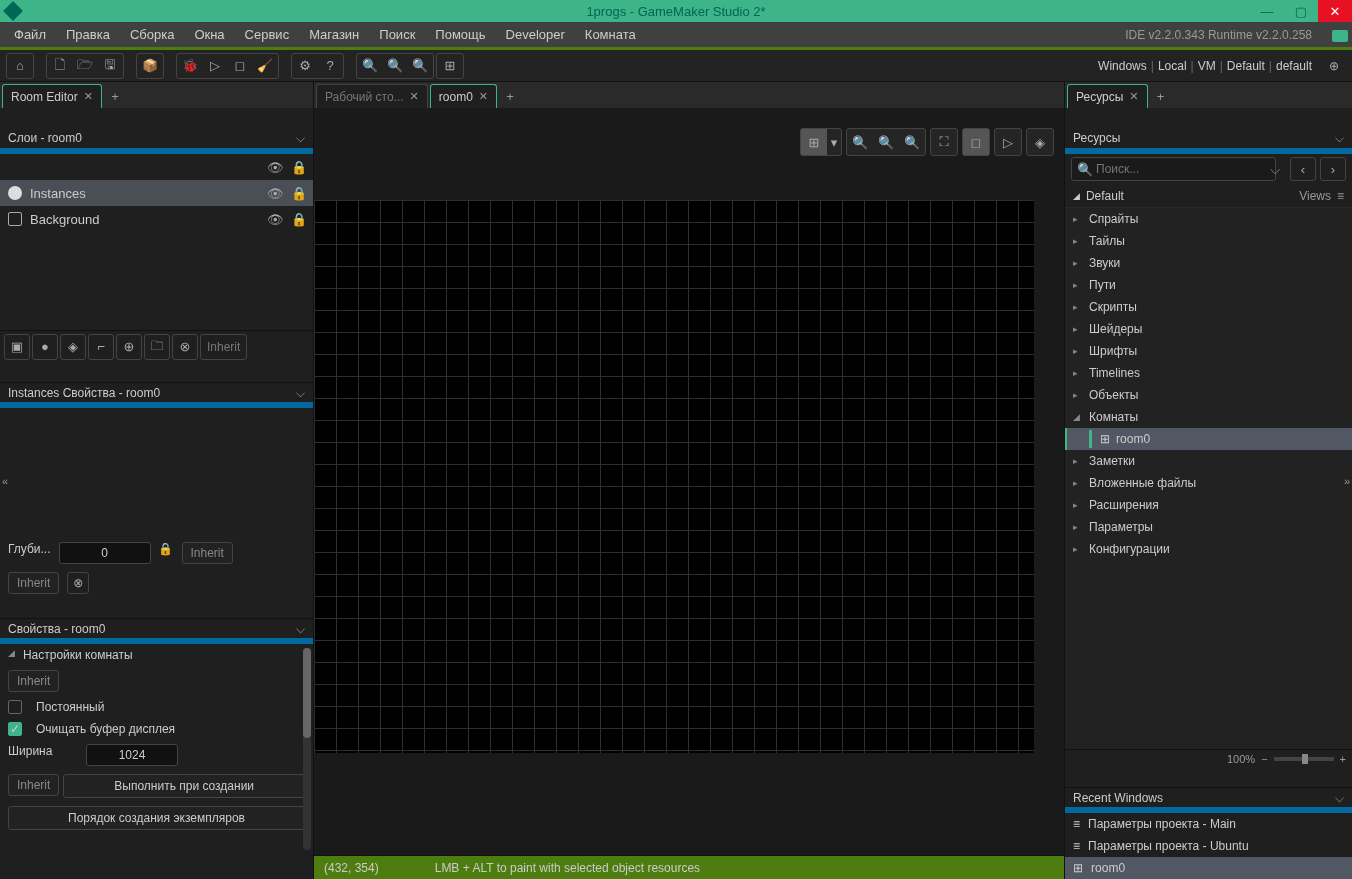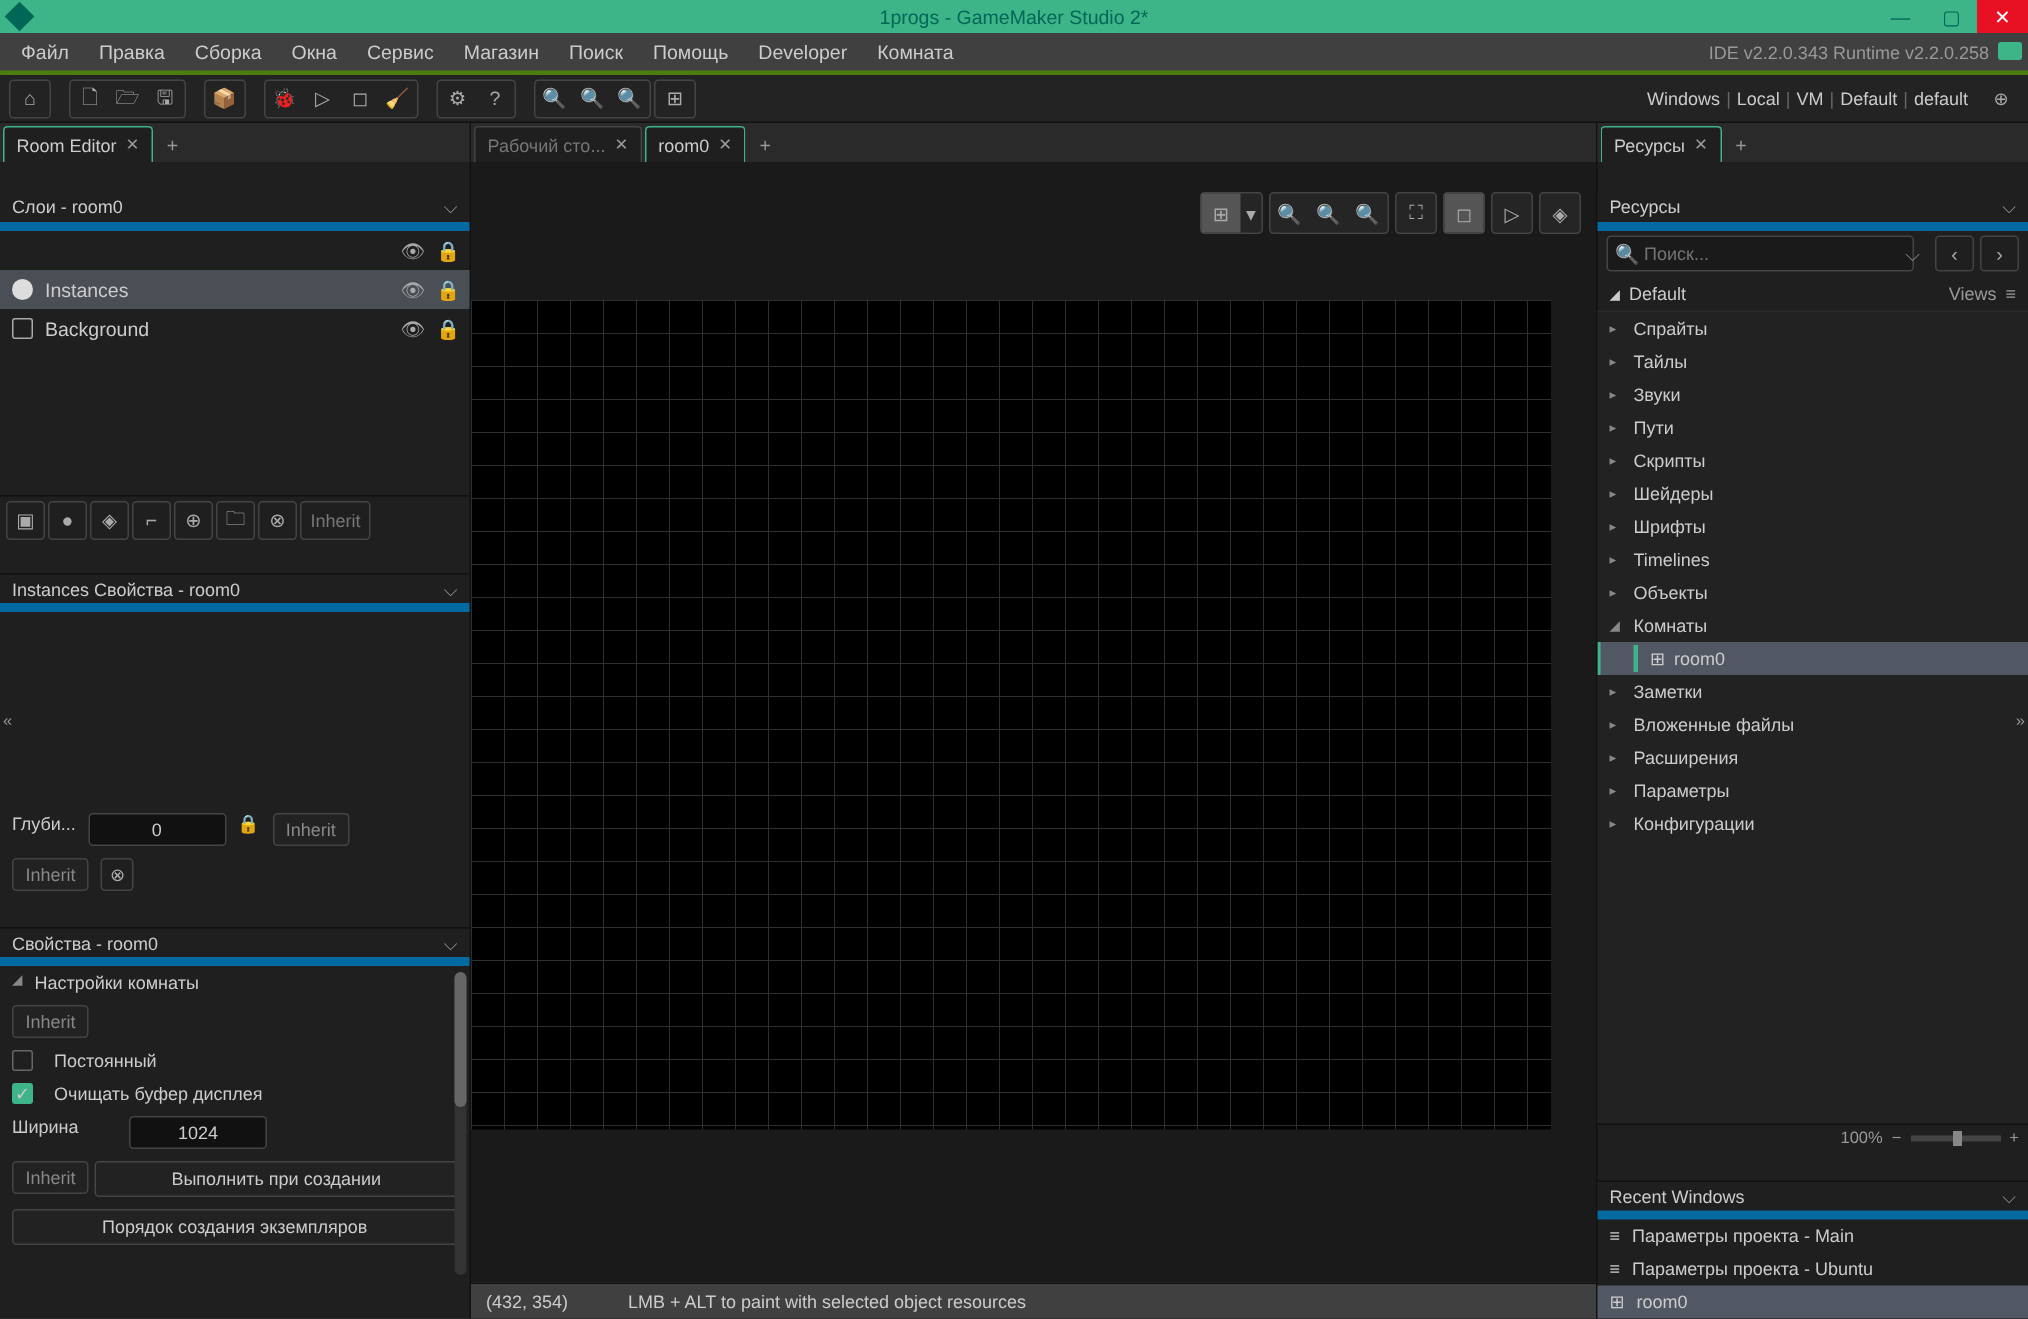--- a/index.html
+++ b/index.html
@@ -5,33 +5,33 @@
 * { margin:0; padding:0; box-sizing:border-box; font-family:"Segoe UI",Arial,sans-serif; }
 body { background:#1f1f1f; color:#ccc; font-size:13px; width:1352px; height:879px; overflow:hidden; position:relative; }
 .titlebar { height:22px; background:#3eb489; display:flex; align-items:center; justify-content:center; position:relative; color:#0a5; }
 .titlebar-title { color:#065; font-size:13px; }
 .titlebar-icon { position:absolute; left:6px; width:14px; height:14px; background:#065; transform:rotate(45deg); }
 .win-controls { position:absolute; right:0; top:0; display:flex; }
 .win-btn { width:34px; height:22px; display:flex; align-items:center; justify-content:center; color:#065; }
 .win-btn.close { background:#e81123; color:#fff; }
 .menubar { height:28px; background:#404040; display:flex; align-items:center; padding:0 4px; border-bottom:3px solid #4d7c0f; }
 .menubar-item { padding:4px 10px; color:#ccc; cursor:pointer; }
-.menubar-right { margin-left:auto; color:#999; font-size:12px; display:flex; align-items:flex-start; gap:2px; }
+.menubar-right { margin-left:auto; color:#999; font-size:12px; display:flex; align-items:flex-end; gap:16px; }
 .chat-icon { width:16px; height:12px; background:#3eb489; border-radius:2px; position:relative; margin-left:4px; }
 .toolbar { height:32px; background:#232323; display:flex; align-items:center; padding:0 6px; border-bottom:1px solid #111; gap:2px; }
 .tb-group { display:flex; gap:1px; border:1px solid #444; border-radius:3px; padding:1px; }
 .tb-btn { width:24px; height:22px; display:flex; align-items:center; justify-content:center; color:#aaa; cursor:pointer; border-radius:2px; }
 .tb-sep { width:8px; }
 .toolbar-right { margin-left:auto; display:flex; align-items:center; gap:4px; color:#ccc; font-size:12px; }
 .toolbar-right span.link { cursor:pointer; }
 .toolbar-right .pipe { color:#666; }
 .main-layout { display:flex; height:calc(879px - 22px - 28px - 32px); position:relative; }
 .panel-left { width:314px; background:#1f1f1f; display:flex; flex-direction:column; border-right:1px solid #111; }
 .panel-right { width:288px; background:#1f1f1f; display:flex; flex-direction:column; border-left:1px solid #111; }
-.panel-center { flex:1; background:#404040; display:flex; flex-direction:column; }
+.panel-center { flex:1; background:#4d7c0f; display:flex; flex-direction:column; }
 .tab-row { height:26px; display:flex; align-items:stretch; background:#2a2a2a; padding-top:2px; gap:2px; padding-left:2px; }
 .tab { display:flex; align-items:center; padding:2px 8px; background:#1f1f1f; border:1px solid #444; border-bottom:none; border-radius:3px 3px 0 0; gap:6px; font-size:12px; color:#ccc; cursor:pointer; }
 .tab.active { border-color:#3eb489; }
 .tab.inactive { color:#777; }
 .tab .x { font-size:11px; color:#999; }
 .plus-tab { width:22px; display:flex; align-items:center; justify-content:center; color:#999; cursor:pointer; }
 .panel-header { height:26px; background:#1f1f1f; border-bottom:6px solid #0369a1; display:flex; align-items:center; padding:0 8px; font-size:12px; color:#ccc; position:relative;margin-top:20px; }
 .panel-header .chevron { position:absolute; right:8px; color:#999; }
 .layer-row { height:26px; display:flex; align-items:center; padding:0 8px; gap:8px; color:#ccc; }
 .layer-row.header-row { justify-content:flex-end; }
@@ -52,21 +52,21 @@
 .small-btn { height:22px; padding:0 8px; background:#222; border:1px solid #444; border-radius:3px; color:#888; font-size:12px; display:flex; align-items:center; cursor:pointer; }
 .checkbox { width:14px; height:14px; border:1px solid #666; border-radius:2px; display:inline-flex; align-items:center; justify-content:center; margin-right:6px; }
 .checkbox.checked { background:#3eb489; border-color:#3eb489; }
 .full-btn { height:24px; background:#222; border:1px solid #444; border-radius:3px; display:flex; align-items:center; justify-content:center; font-size:12px; color:#ccc; cursor:pointer; }
 .canvas-area { flex:1; position:relative; background:#1a1a1a; }
 .room-grid { position:absolute; left:0px; top:92px; width:720px; height:553px; background:#000; background-image:linear-gradient(#2a3030 1px,transparent 1px),linear-gradient(90deg,#2a3030 1px,transparent 1px); background-size:22px 22px; }
 .canvas-toolbar { position:absolute; right:10px; top:20px; display:flex; gap:4px; }
 .ct-group { display:flex; border:1px solid #444; border-radius:3px; background:#252525; }
 .ct-btn { width:26px; height:26px; display:flex; align-items:center; justify-content:center; color:#aaa; cursor:pointer; }
 .ct-btn.active { background:#555; }
-.status-bar { height:24px; border-top:1px solid #111; display:flex; align-items:center; padding:0 10px; font-size:12px; color:#ccc; gap:40px; }
+.status-bar { height:24px; border-top:1px solid #111; display:flex; align-items:center; padding:0 10px; font-size:12px; color:#ccc; gap:56px; }
 .search-row { height:30px; display:flex; align-items:center; padding:0 6px; gap:4px; }
 .search-input { flex:1; height:24px; background:#1a1a1a; border:1px solid #444; border-radius:3px; color:#888; padding:0 24px; font-size:12px; }
 .search-wrap { position:relative; flex:1; }
 .search-wrap .sicon { position:absolute; left:6px; top:5px; color:#888; }
 .search-wrap .schev { position:absolute; right:6px; top:5px; color:#888; }
 .nav-btn { width:26px; height:24px; border:1px solid #444; border-radius:3px; display:flex; align-items:center; justify-content:center; color:#aaa; cursor:pointer; }
 .res-sect { height:24px; display:flex; align-items:center; padding:0 8px; gap:6px; font-size:12px; color:#ccc; border-bottom:1px solid #2a2a2a; }
 .res-sect .views { margin-left:auto; color:#999; }
 .res-tree { flex:1; overflow:auto; background:#222; }
 .tree-item { height:22px; display:flex; align-items:center; padding:0 8px; gap:6px; font-size:12px; color:#ccc; cursor:pointer; }

